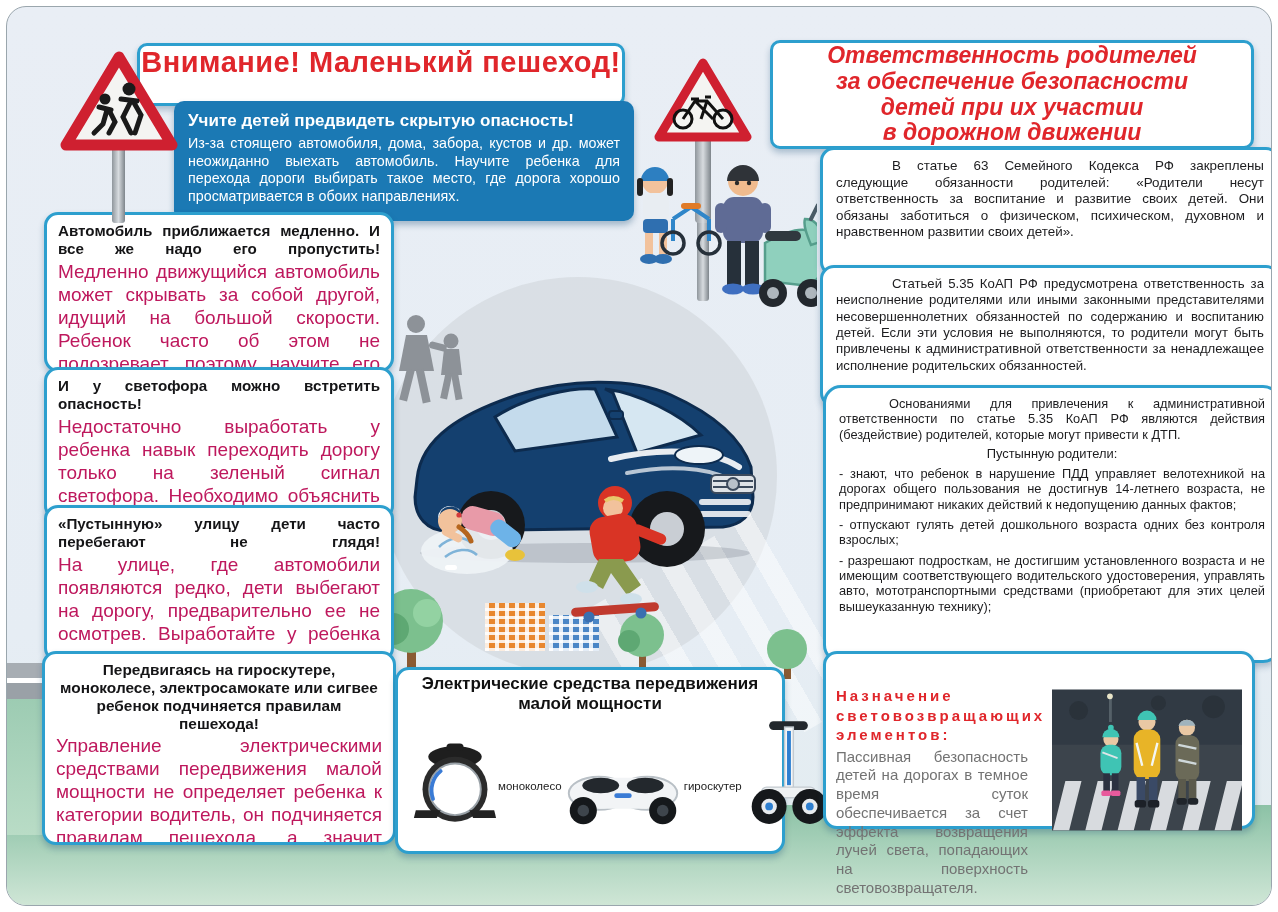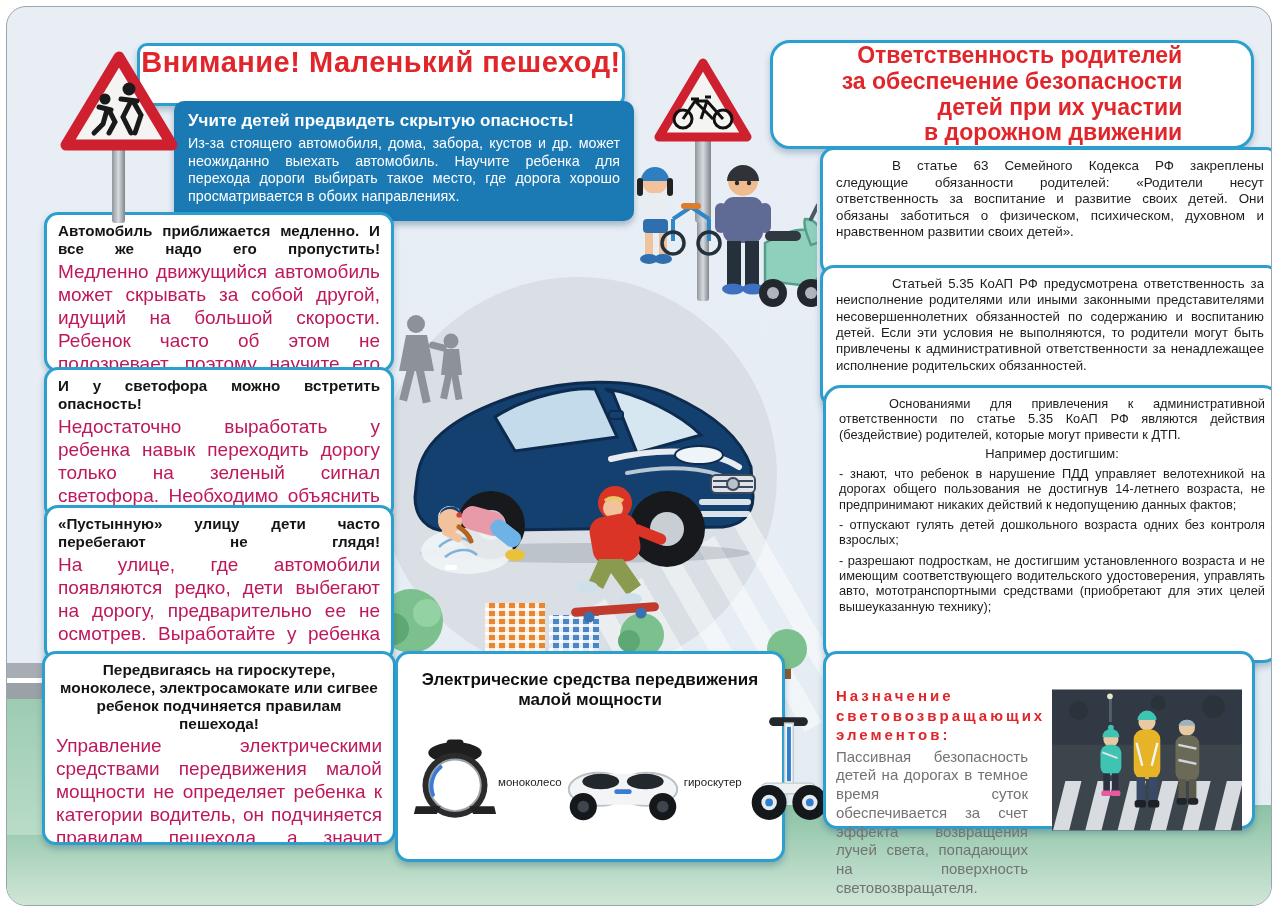--- a/index.html
+++ b/index.html
@@ -35,21 +35,21 @@
   .hdr-box{border-radius:10px;display:flex;align-items:flex-start;justify-content:center;}
   .hdr-title{color:#e0262b;font-weight:700;font-size:29px;letter-spacing:.5px;white-space:nowrap;}
   .blue-box{position:absolute;background:#1b79b4;border-radius:10px;color:#fff;padding:10px 14px;
             box-shadow:0 4px 6px rgba(30,80,120,.35);z-index:7;}
   .blue-box .t{font-weight:700;font-size:17px;margin-bottom:4px;}
   .blue-box .b{font-size:14.3px;line-height:1.24;text-align:justify;}
   .lbox{padding:7px 11px 8px;overflow:hidden;}
   .jtitle{font-weight:700;font-size:15.2px;line-height:1.2;color:#151517;text-align:justify;text-align-last:justify;}
   .ctitle{font-weight:700;font-size:15.4px;line-height:1.16;color:#151517;text-align:center;}
   .lbody{font-size:19px;line-height:1.21;text-align:justify;color:#be185d;margin-top:3px;}
-  .rtitle-box{border-radius:20px;display:flex;align-items:center;justify-content:center;text-align:right;}
+  .rtitle-box{border-radius:10px;display:flex;align-items:center;justify-content:center;text-align:center;font-style:italic;}
   .rtitle{color:#e0262b;font-weight:700;font-size:23px;line-height:1.12;white-space:pre-line;}
   .rbox{padding:8px 13px;overflow:hidden;}
   .rbody{font-size:13.4px;line-height:1.24;text-align:justify;text-indent:56px;color:#1d1d1f;}
   .rbody-sm{font-size:12.8px;line-height:1.2;text-align:justify;text-indent:50px;color:#1d1d1f;}
   .rsub{font-size:12.9px;text-align:center;margin:4px 0;color:#1d1d1f;}
   .rbul{font-size:12.8px;line-height:1.2;text-align:justify;color:#1d1d1f;margin-top:5px;}
   .arrow-down{position:absolute;width:130px;height:36px;z-index:6;background:linear-gradient(180deg,#2796c9,#156f9f);
     clip-path:polygon(18% 0,82% 0,82% 32%,100% 32%,50% 100%,0 32%,18% 32%);}
   .arrow-right{position:absolute;left:340px;top:660px;width:58px;height:142px;z-index:6;}
   
@@ -279,21 +279,21 @@
   </div>
   <div class="box lbox" style="left:35px;top:644px;width:326px;height:173px;">
     <div class="ctitle">Передвигаясь на гироскутере, моноколесе, электросамокате или сигвее ребенок подчиняется правилам пешехода!</div>
     <div class="lbody">Управление электрическими средствами передвижения малой мощности не определяет ребенка к категории водитель, он подчиняется правилам пешехода, а значит должен передвигаться по тротуарам, спешиваться перед переходом проезжей части по пешеходному переходу.</div>
   </div>
 
   <svg class="arrow-right" viewBox="0 0 58 142">
     <polygon points="0,0 32,0 58,71 32,142 0,142 26,71" fill="#1f8cbe"></polygon>
   </svg>
 
-  <div class="box" style="left:388px;top:644px;width:372px;height:173px;padding:16px 6px;">
+  <div class="box" style="left:388px;top:660px;width:372px;height:173px;padding:4px 6px;">
     <div class="veh-title">Электрические средства передвижения
 малой мощности</div>
     <div class="veh-row">
       <div class="veh-item">
         <svg width="86" height="92" viewBox="0 0 90 95">
           <ellipse cx="45" cy="18" rx="28" ry="11" fill="#1e1e1e"></ellipse>
           <rect x="36" y="4" width="18" height="8" rx="4" fill="#1e1e1e"></rect>
           <circle cx="45" cy="52" r="34" fill="#2b2b2b"></circle>
           <circle cx="45" cy="52" r="27" fill="#ffffff" stroke="#9aa2a8" stroke-width="2"></circle>
           <path d="M22,62 A26,26 0 0 1 30,33" stroke="#3a7bd5" stroke-width="4" fill="none" stroke-linecap="round"></path>
@@ -347,21 +347,21 @@
   </div>
   <div class="arrow-down" style="left:955px;top:226px;"></div>
 
   <div class="box rbox" style="left:813px;top:258px;width:428px;height:120px;">
     <div class="rbody" style="font-size:13.2px;">Статьей 5.35 КоАП РФ предусмотрена ответственность за неисполнение родителями или иными законными представителями несовершеннолетних обязанностей по содержанию и воспитанию детей. Если эти условия не выполняются, то родители могут быть привлечены к административной ответственности за ненадлежащее исполнение родительских обязанностей.</div>
   </div>
   <div class="arrow-down" style="left:955px;top:346px;"></div>
 
   <div class="box rbox" style="left:816px;top:378px;width:426px;height:256px;border-radius:18px;">
     <div class="rbody-sm">Основаниями для привлечения к административной ответственности по статье 5.35 КоАП РФ являются действия (бездействие) родителей, которые могут привести к ДТП.</div>
-    <div class="rsub">Например достигшим:</div>
+    <div class="rsub">Пустынную родители:</div>
     <div class="rbul">- знают, что ребенок в нарушение ПДД управляет велотехникой на дорогах общего пользования не достигнув 14-летнего возраста, не предпринимают никаких действий к недопущению данных фактов;</div>
     <div class="rbul">- отпускают гулять детей дошкольного возраста одних без контроля взрослых;</div>
     <div class="rbul">- разрешают подросткам, не достигшим установленного возраста и не имеющим соответствующего водительского удостоверения, управлять авто, мототранспортными средствами (приобретают для этих целей вышеуказанную технику);</div>
   </div>
 
   <div class="box" style="left:816px;top:644px;width:426px;height:172px;">
     <div class="refl-inner">
       <div class="refl-left">
         <div class="refl-title">Назначение
 световозвращающих

